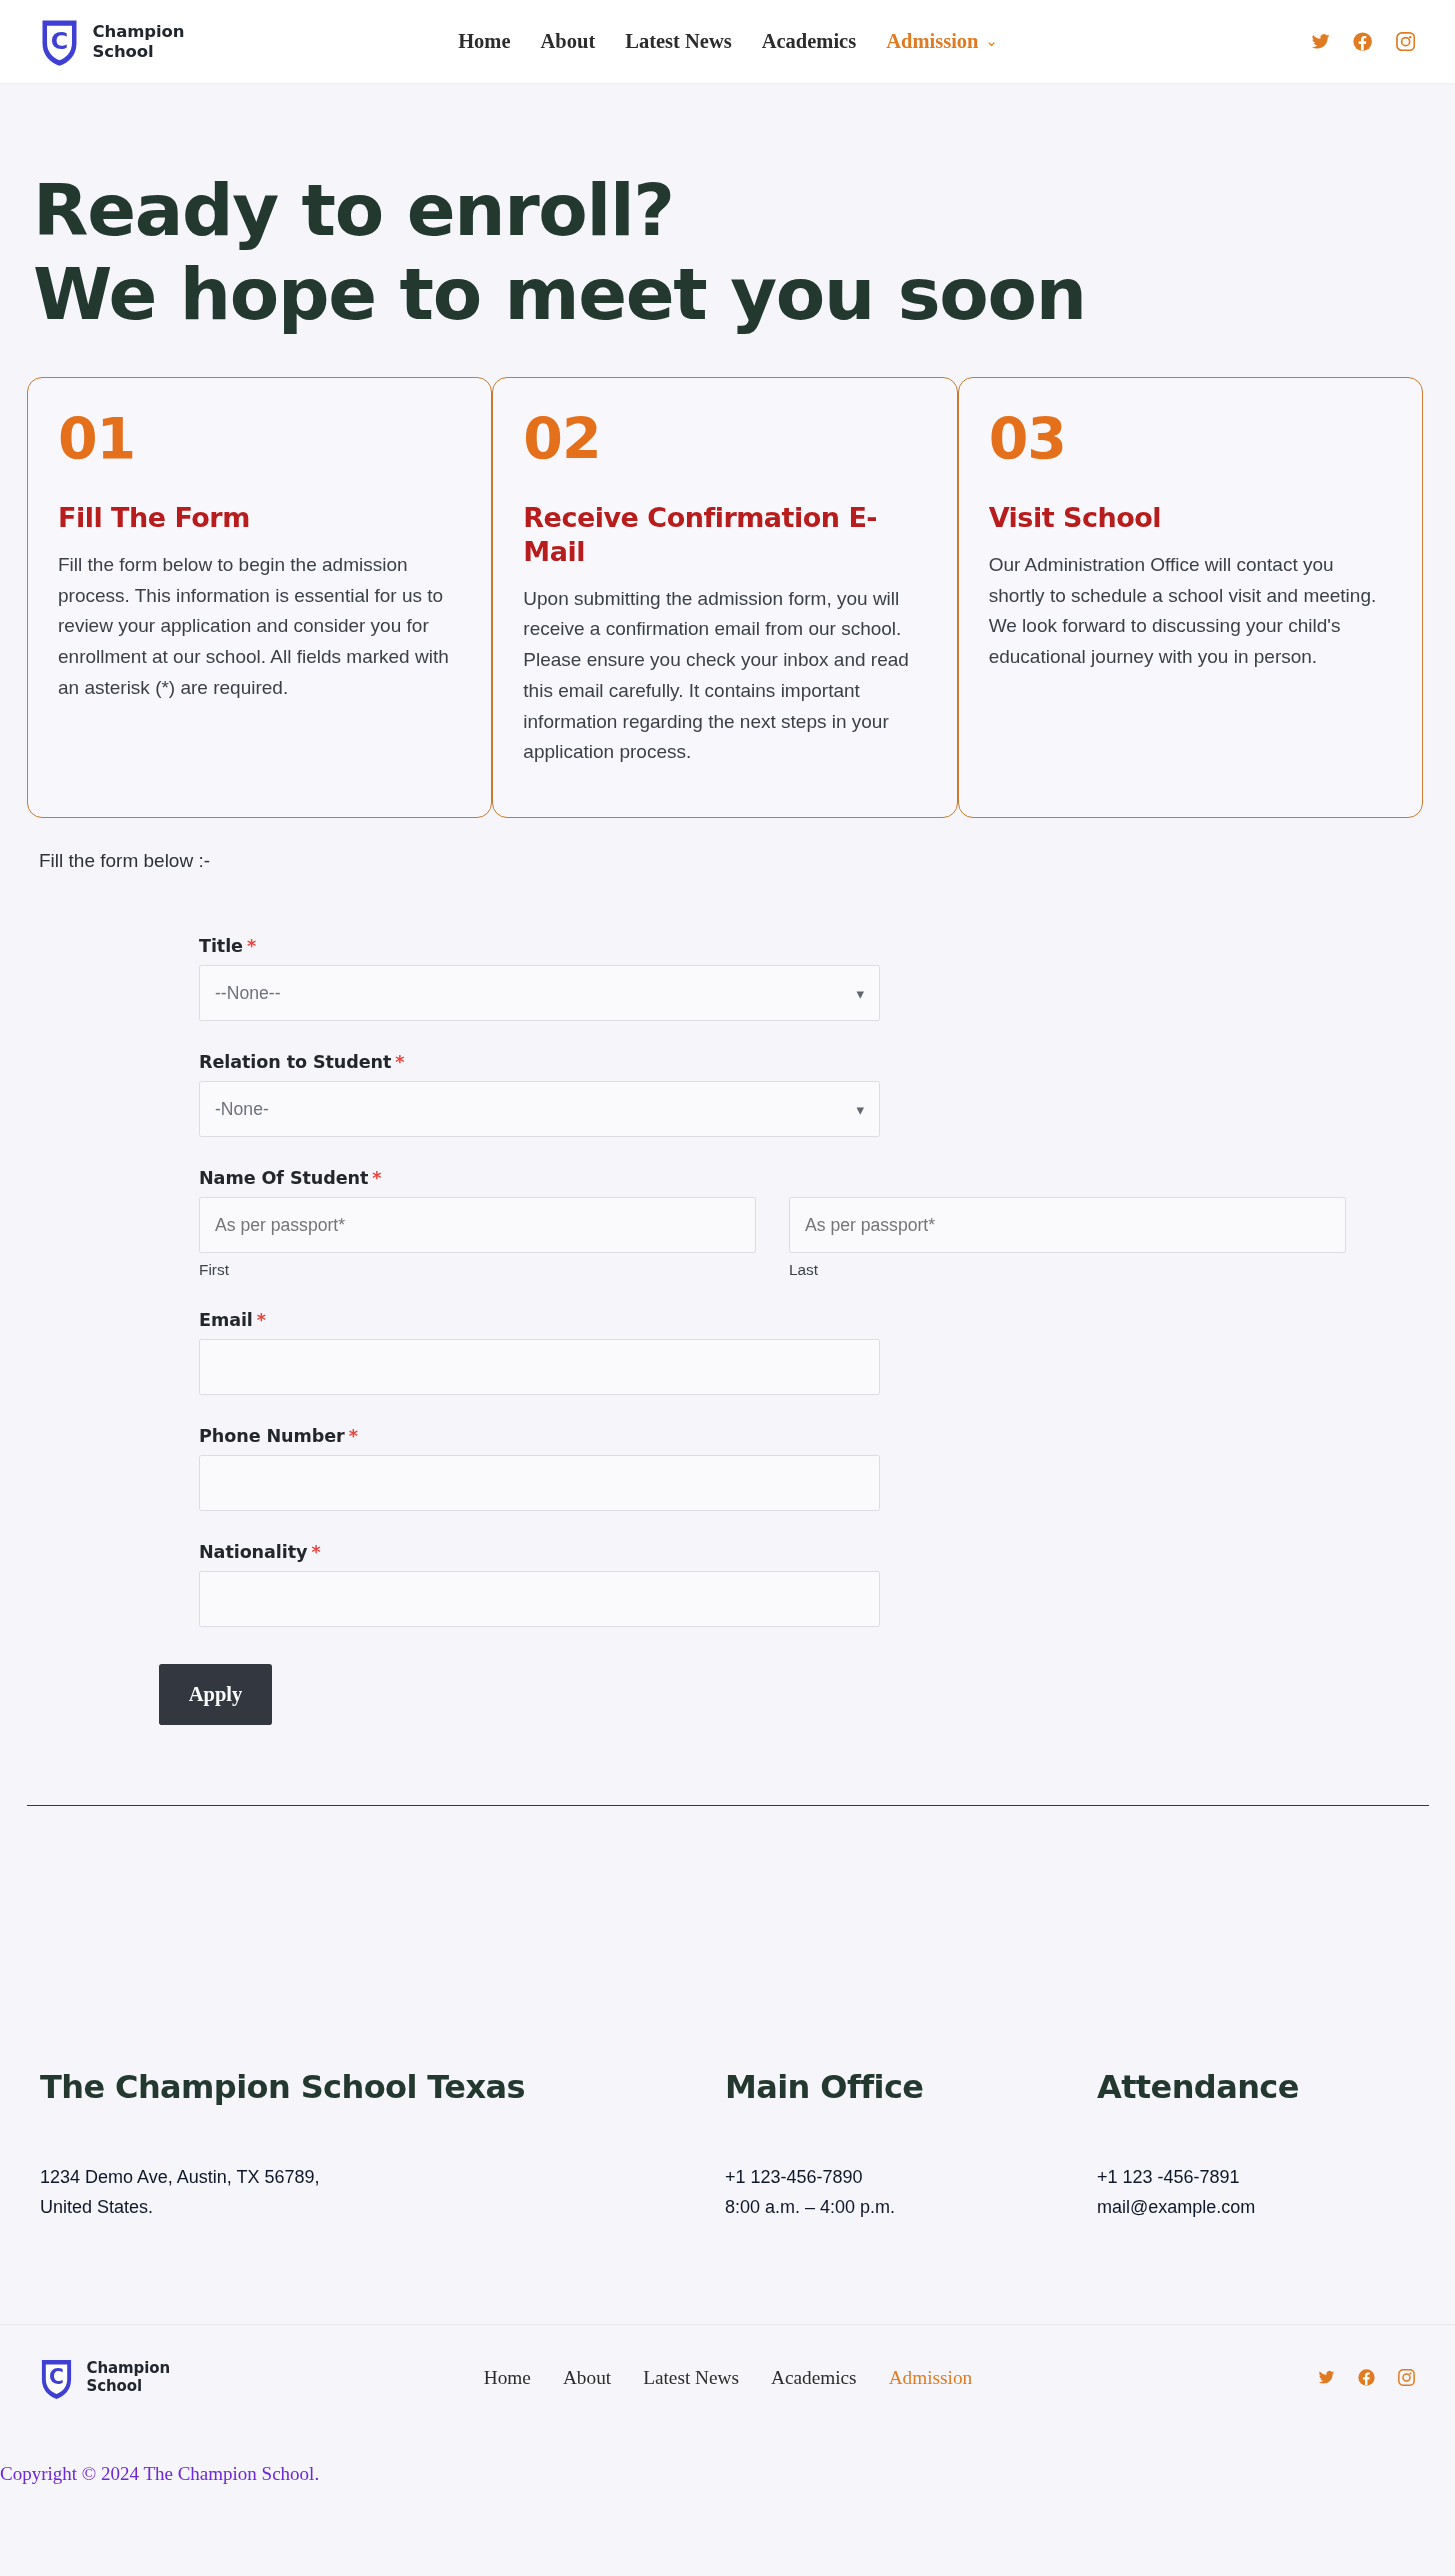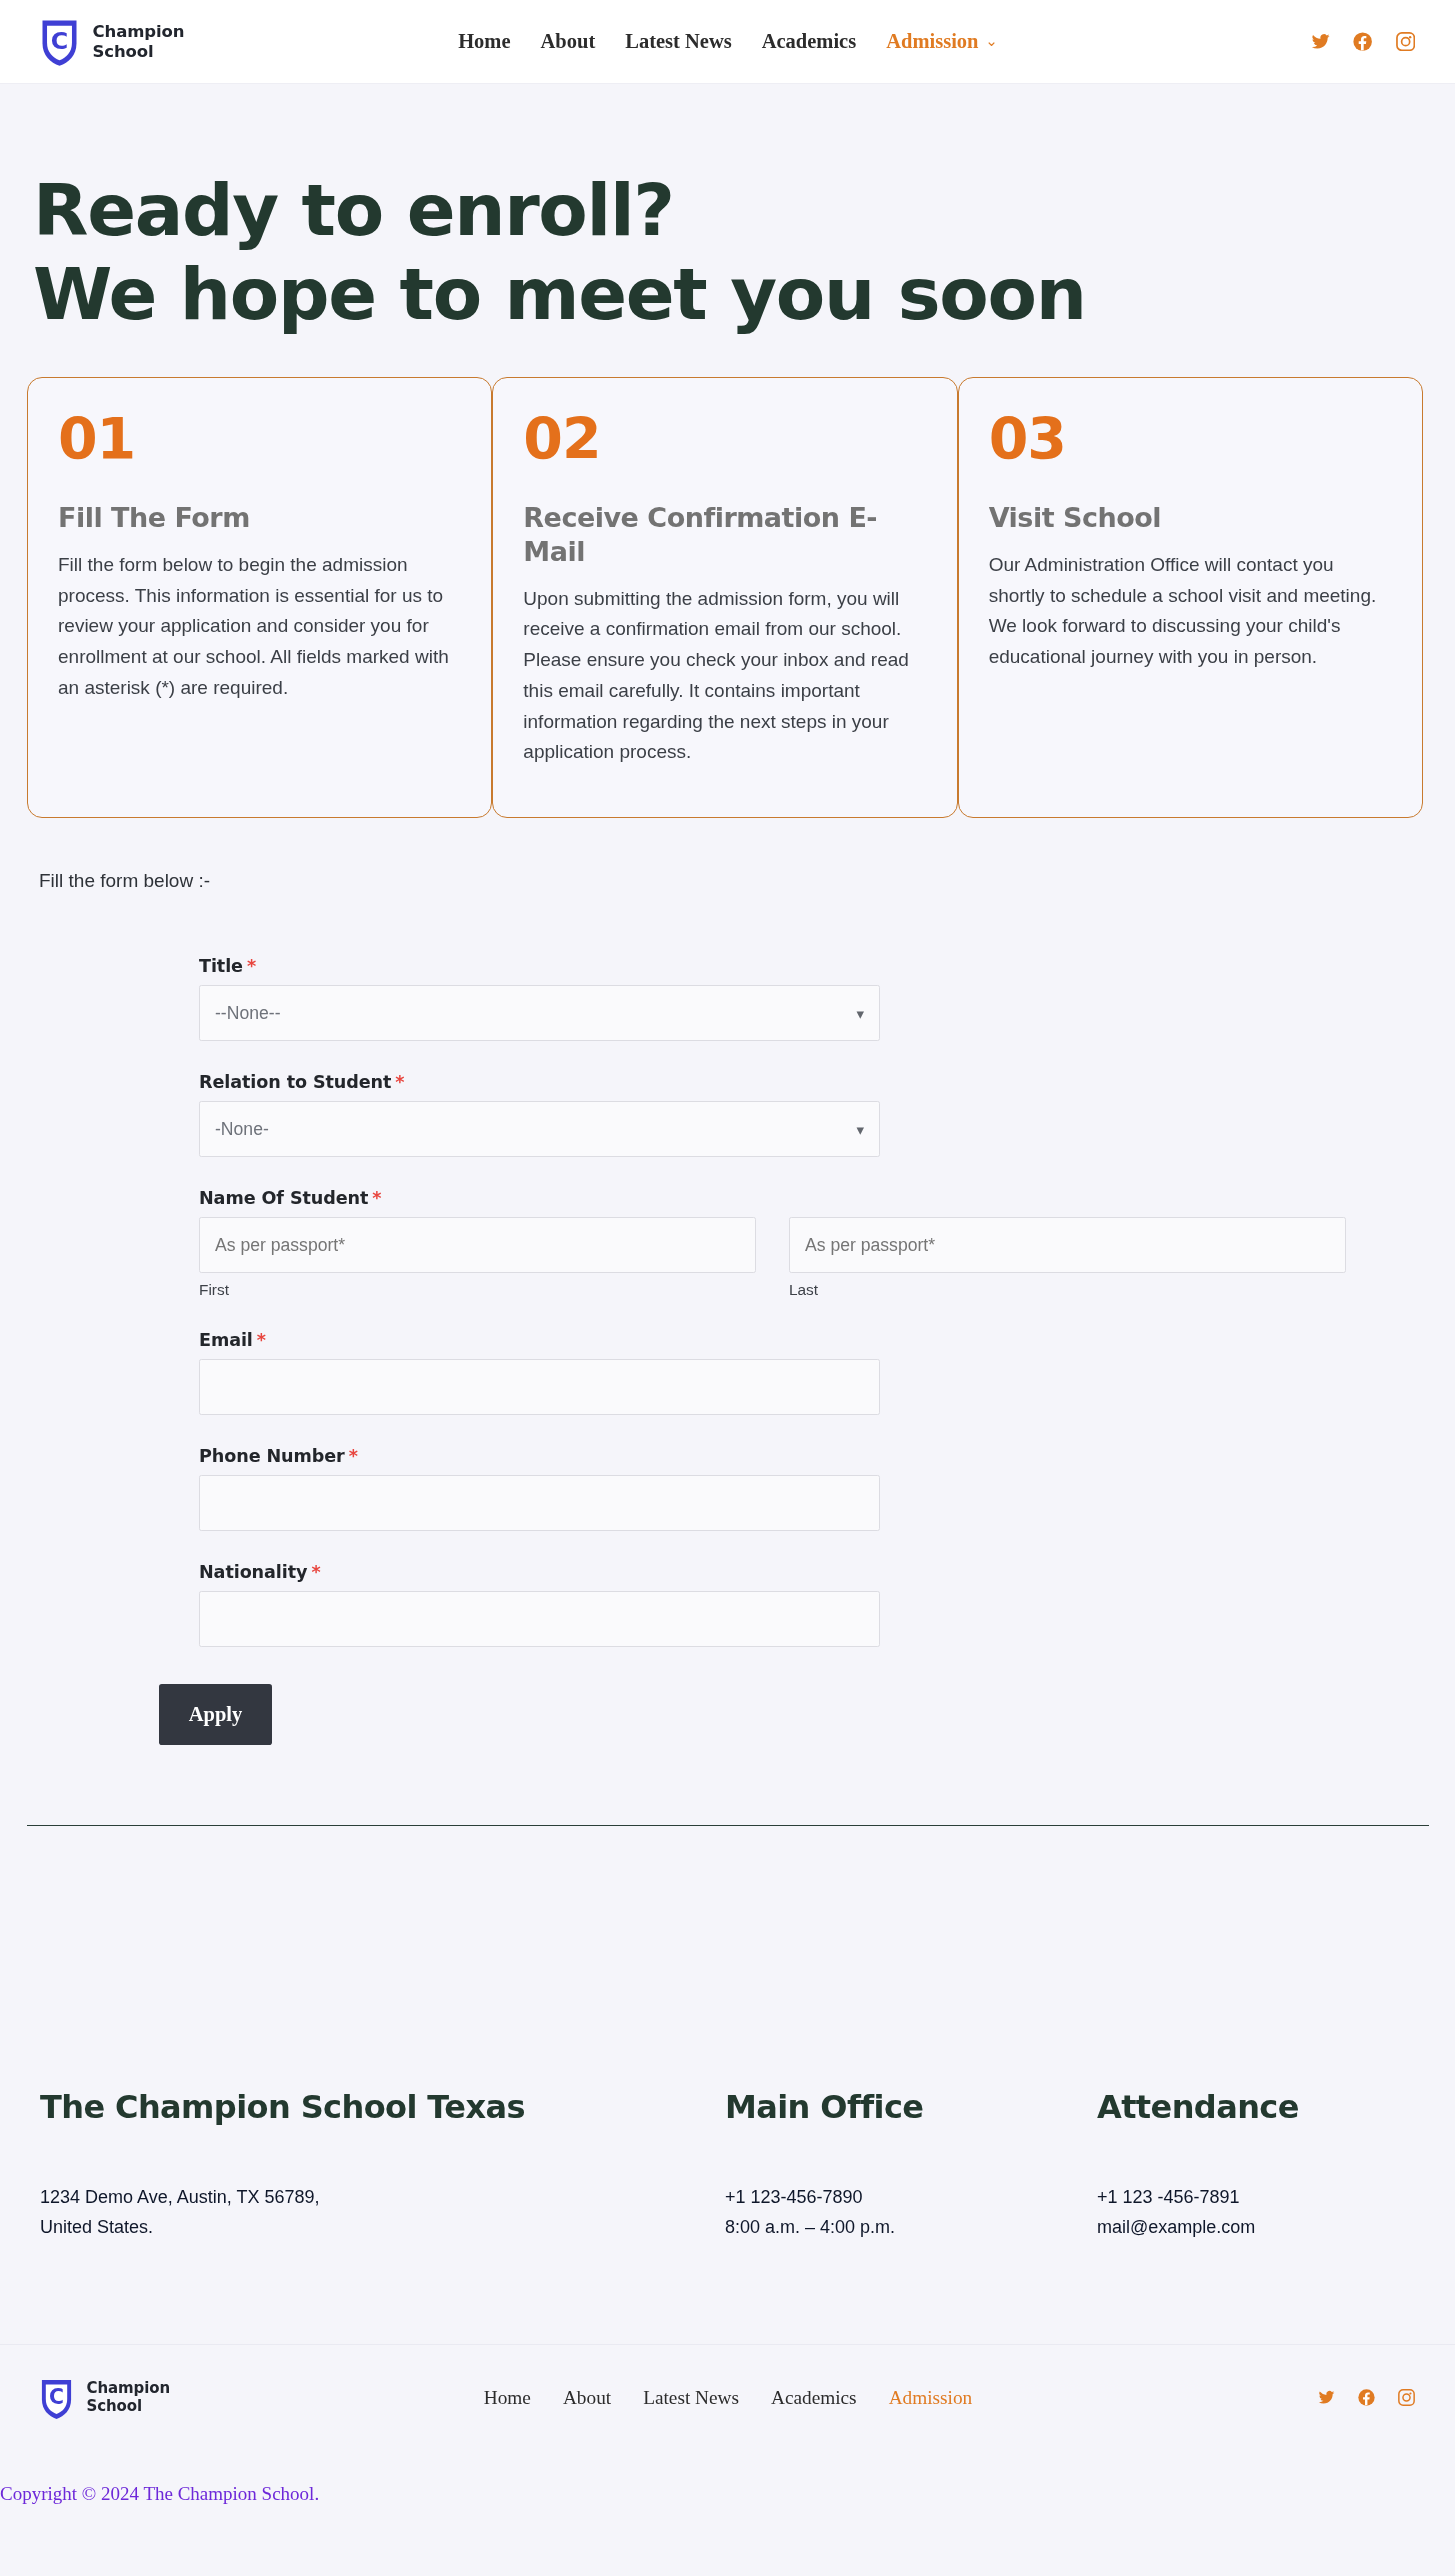--- a/index.html
+++ b/index.html
@@ -101,33 +101,33 @@
     line-height:1;
     color:#e4701b;
     letter-spacing:-1.1px;
     margin-bottom:33px;
   }
   .card-title{
     font-family:"DejaVu Sans", sans-serif;
     font-weight:bold;
     font-size:27px;
     line-height:1.25;
-    color:#737373;
+    color:#b91c1c;
     letter-spacing:-0.5px;
     margin-bottom:15px;
   }
   .card-body{
     font-size:19px;
     line-height:1.62;
     color:#3b3f46;
   }
 
   
   .form-intro{
-    margin:52px 0 0 39px;
+    margin:32px 0 0 39px;
     font-size:19px;
     color:#2e3238;
   }
   .form-wrap{ margin:64px 0 0 159px; }
   .field{ margin-bottom:31px;margin-left:40px; }
   .field-label{
     font-family:"DejaVu Sans", sans-serif;
     font-weight:bold;
     font-size:17.6px;
     color:#23262b;

